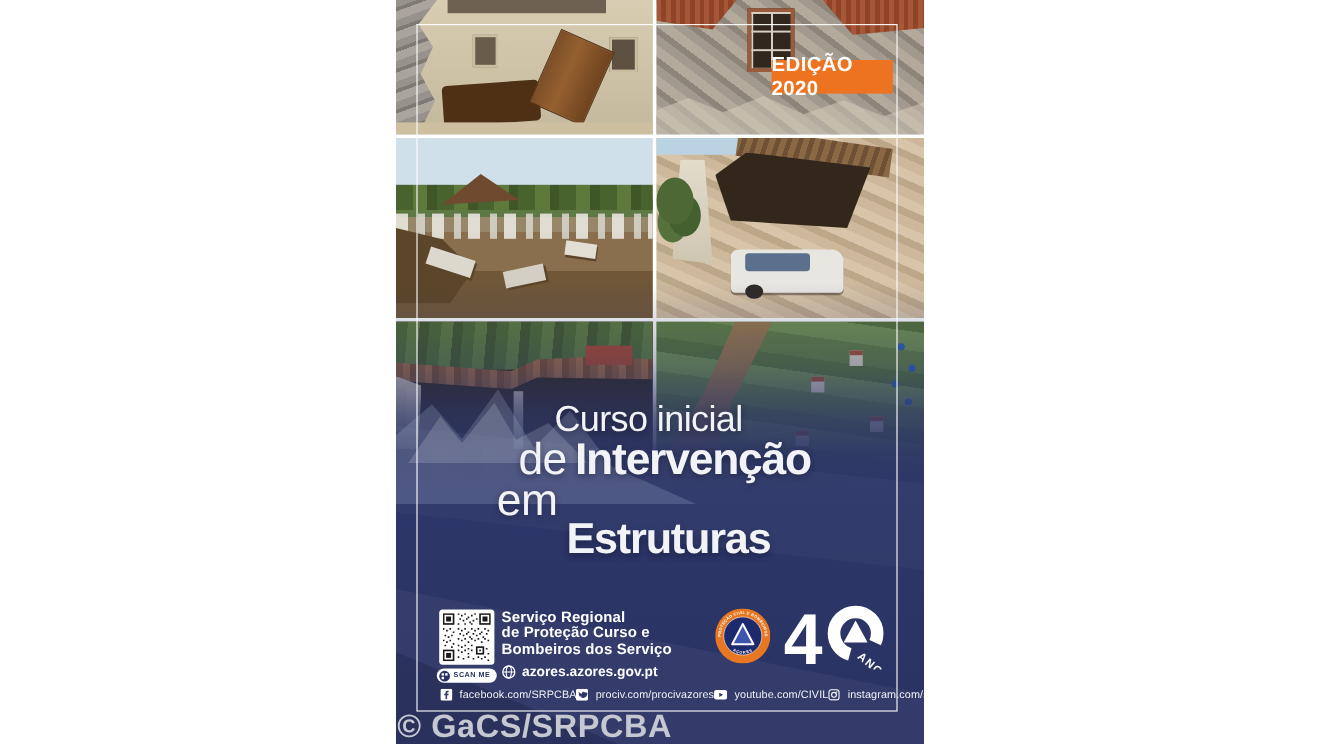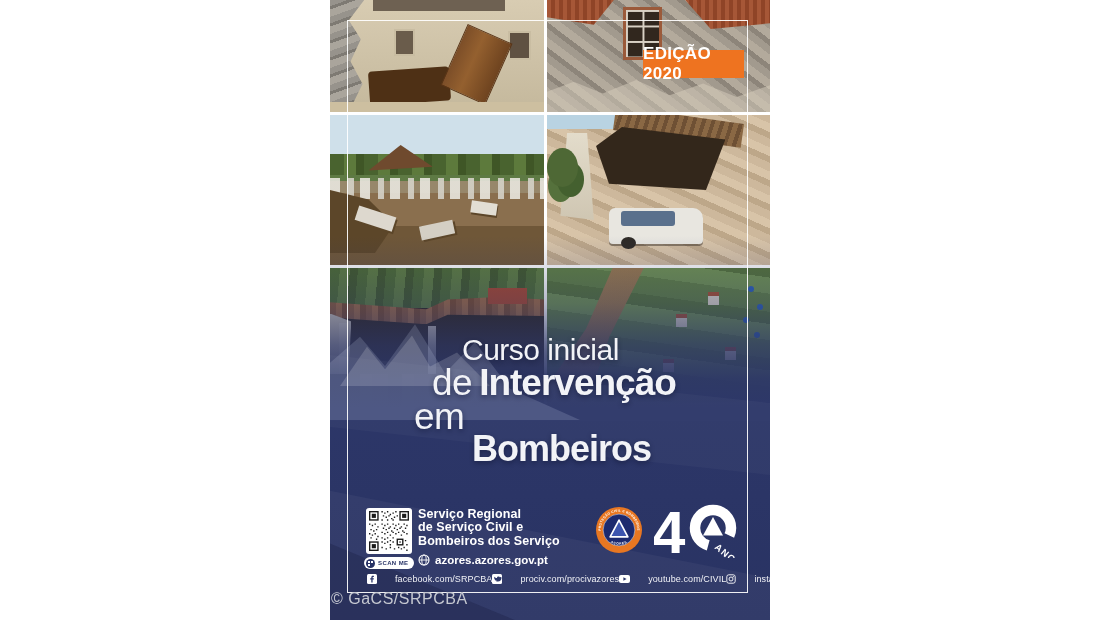--- a/index.html
+++ b/index.html
@@ -140,22 +140,22 @@
     display:flex;align-items:center;gap:3px;padding:0 2px;box-sizing:border-box;}
   .scan-dot{width:9px;height:9px;border-radius:50%;background:#273265;position:relative;flex:0 0 9px;}
   .scan-dot i{position:absolute;background:#fff;width:2px;height:2px;}
   .scan-dot i:nth-child(1){left:2px;top:2px;} .scan-dot i:nth-child(2){left:5px;top:2px;} .scan-dot i:nth-child(3){left:2px;top:5px;}
   .scan-txt{font-size:6px;font-weight:bold;color:#273265;letter-spacing:.4px;}
   .org-text{left:88px;top:508px;font-size:12.5px;font-weight:bold;line-height:13.4px;letter-spacing:.1px;}
   .site-row{left:88px;top:554px;display:flex;align-items:center;gap:5px;font-size:11.5px;font-weight:600;}
   .pc-logo{left:266px;top:507px;width:46px;height:46px;}
   .logo40{left:324px;top:502px;width:92px;height:56px;}
   .social{left:37px;top:574px;width:374px;display:flex;justify-content:space-between;align-items:center;}
-  .social-item{display:flex;align-items:center;gap:18px;font-size:9px;font-weight:400;letter-spacing:.1px;color:#f0f1f6;}
-  .credit{left:1px;top:590px;font-size:16px;font-weight:400;color:#c5c8d1;letter-spacing:.5px;}
+  .social-item{display:flex;align-items:center;gap:6px;font-size:9px;font-weight:400;letter-spacing:.1px;color:#f0f1f6;}
+  .credit{left:1px;top:590px;font-size:27px;font-weight:700;color:#c5c8d1;letter-spacing:.5px;}
 </style>
 </head>
 <body>
 
 <div class="page">
   <div class="poster">
 
     <div class="collage">
       <div class="photo p1">
         <div class="p1-topdark"></div>
@@ -231,21 +231,21 @@
         <span>Curso inicial</span>
       </div>
       <div class="t-line t2">
         <span class="lt">de</span>
         <span class="bd">Intervenção</span>
       </div>
       <div class="t-line t3">
         <span class="lt">em</span>
       </div>
       <div class="t-line t4">
-        <span class="bd">Bombeiros</span>
+        <span class="bd">Estruturas</span>
       </div>
     </div>
 
     <div class="info">
 
       <div class="qr-box">
         <svg viewBox="0 0 29 29" width="40" height="40">
           <rect x="0" y="0" width="29" height="29" fill="#ffffff"></rect>
           <g fill="#1a1a1a">
             <rect x="0" y="0" width="7" height="7"></rect>
@@ -273,21 +273,21 @@
         <span class="scan-dot">
             <i></i>
             <i></i>
             <i></i>
           </span>
         <span class="scan-txt">SCAN ME</span>
       </div>
 
       <div class="org-text">
         <div>Serviço Regional</div>
-        <div>de Serviço Civil e</div>
+        <div>de Proteção Curso e</div>
         <div>Bombeiros dos Serviço</div>
       </div>
 
       <div class="site-row">
         <svg width="12" height="12" viewBox="0 0 12 12">
           <circle cx="6" cy="6" r="5" fill="none" stroke="#fff" stroke-width="1.1"></circle>
           <ellipse cx="6" cy="6" rx="2.2" ry="5" fill="none" stroke="#fff" stroke-width="0.9"></ellipse>
           <line x1="1" y1="6" x2="11" y2="6" stroke="#fff" stroke-width="0.9"></line>
         </svg>
         <span>azores.azores.gov.pt</span>

